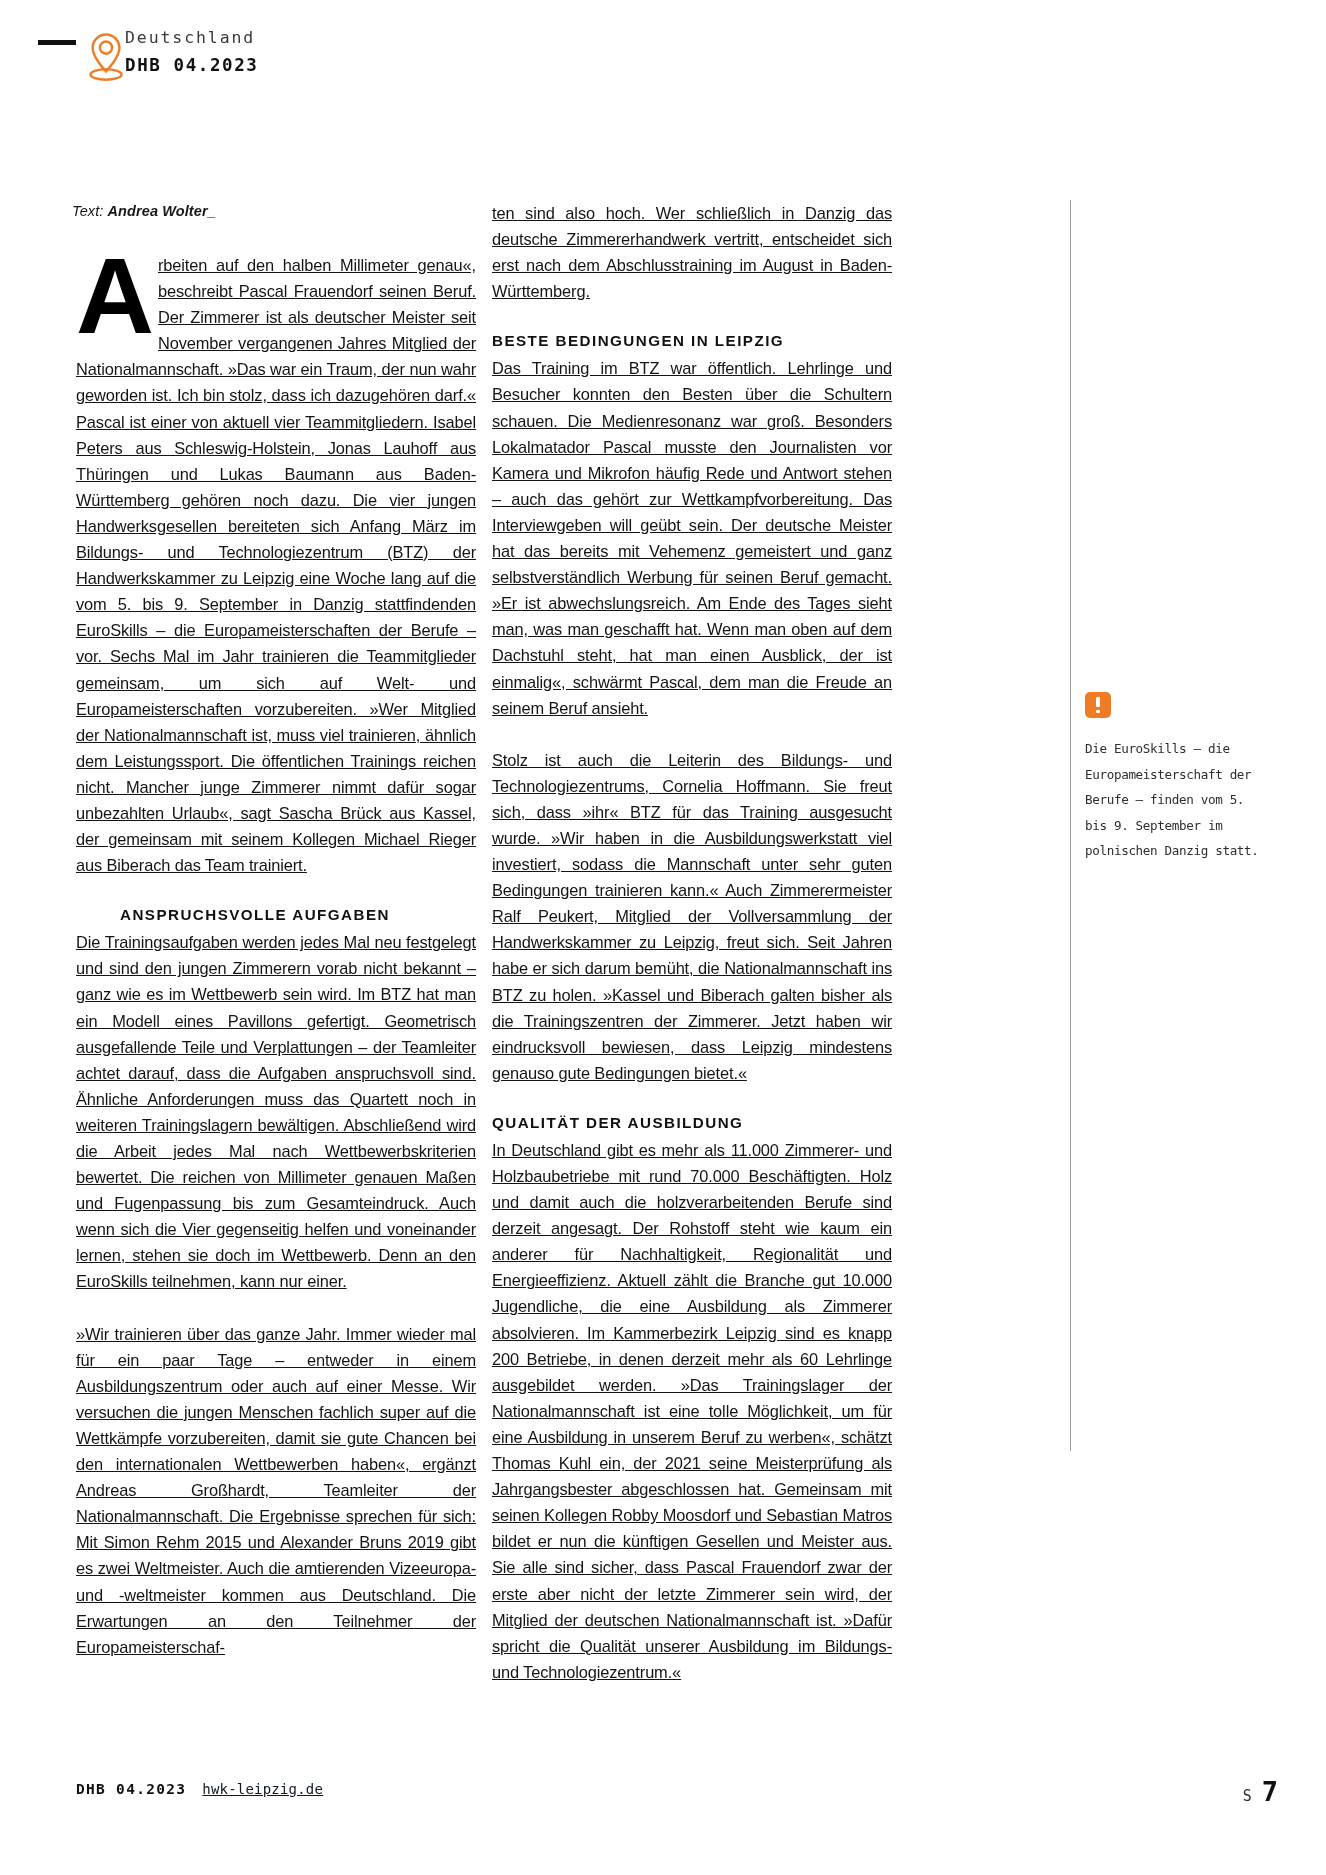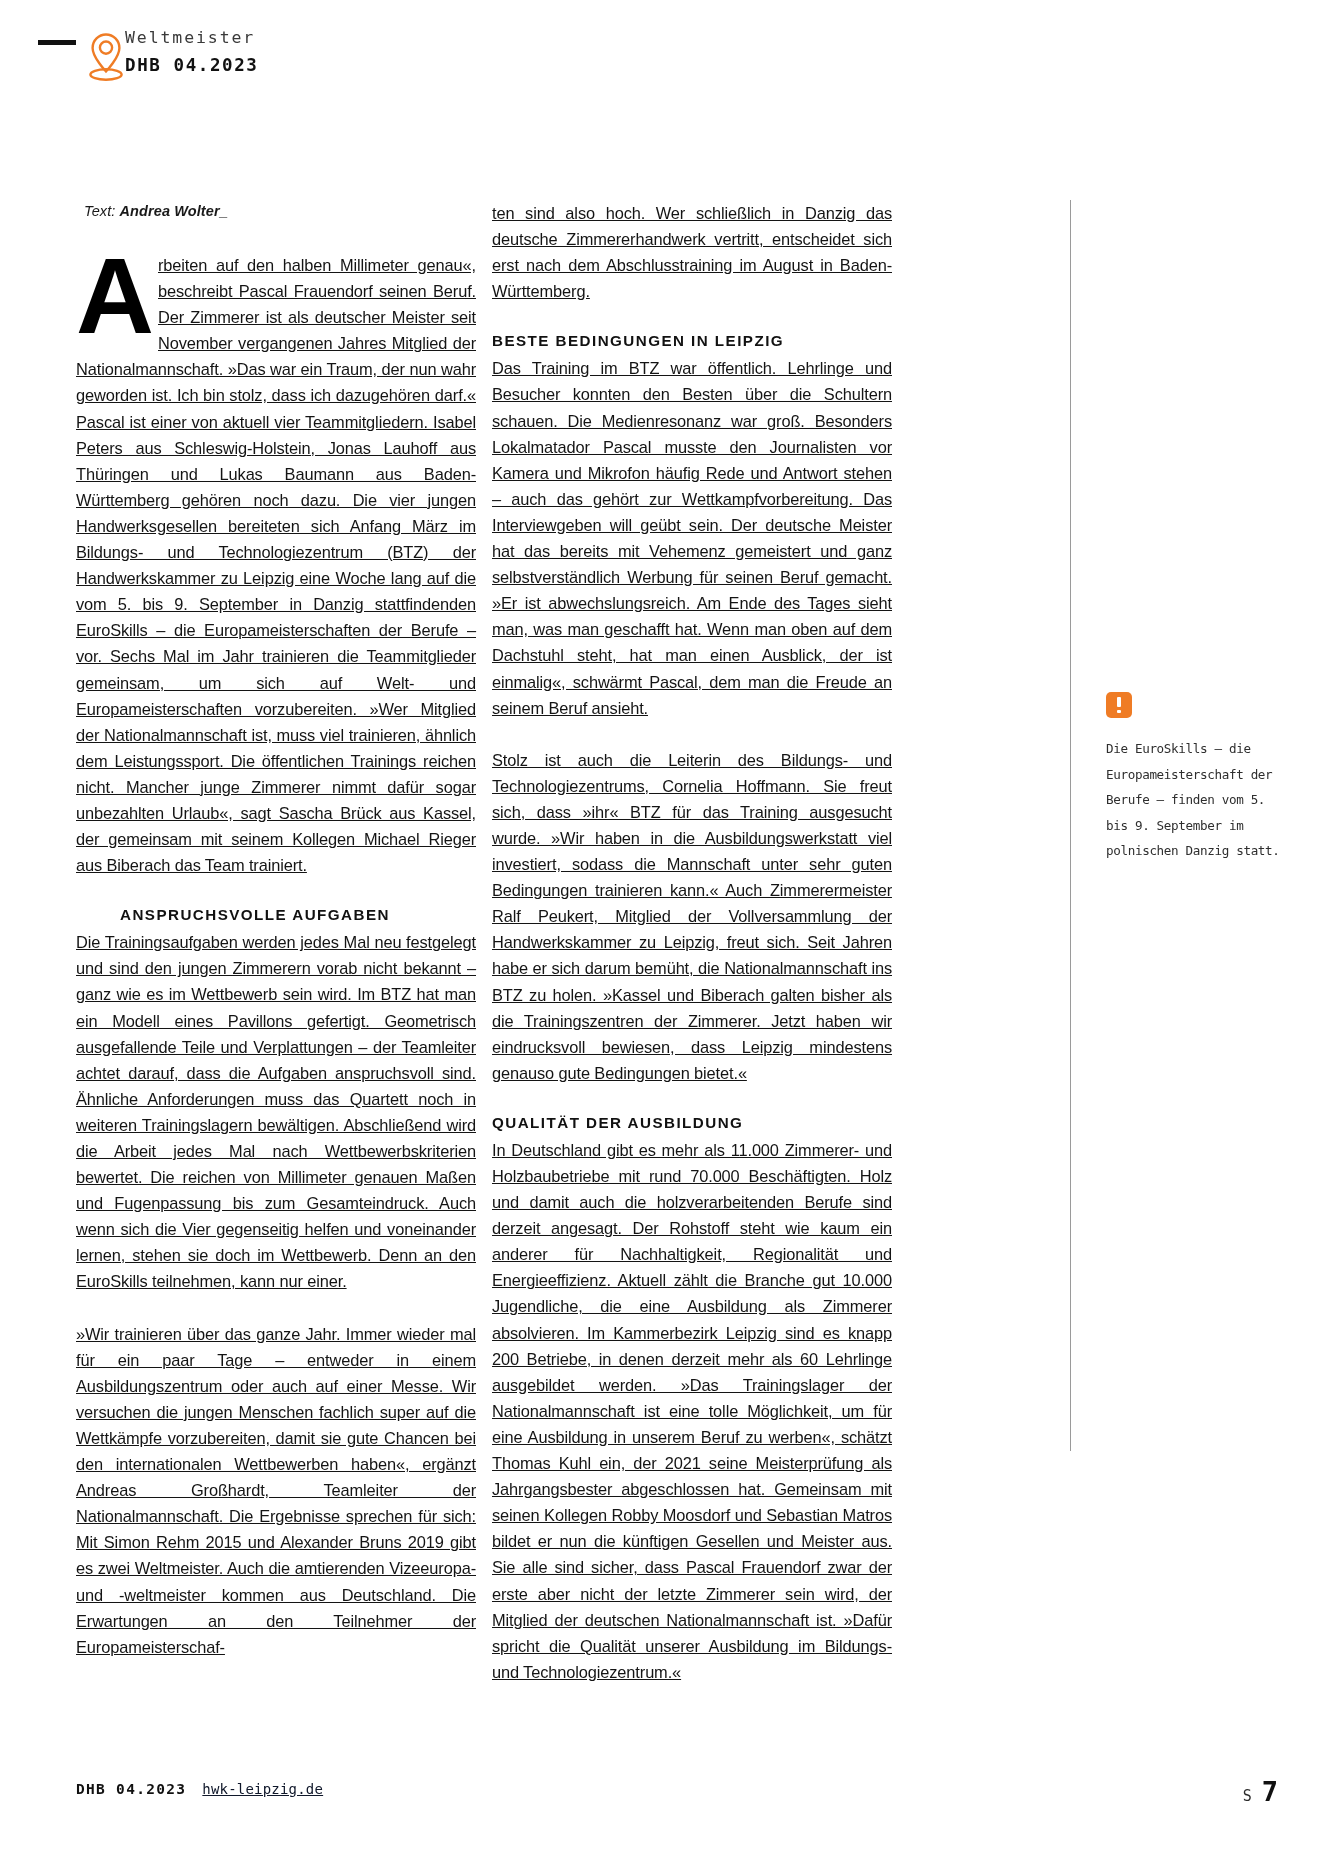--- a/index.html
+++ b/index.html
@@ -60,21 +60,21 @@
     letter-spacing: 1.6px;
     font-weight: 700;
     color: #111111;
     margin-top: 6px;
     white-space: nowrap;
   }
 
   
   .byline {
     position: absolute;
-    left: 84px;
+    left: 72px;
     top: 203px;
     font-family: "Liberation Sans", sans-serif;
     font-style: italic;
     font-size: 14.5px;
     color: #1a1a1a;
     letter-spacing: 0.1px;
   }
   .byline .who {
     font-weight: 700;
     font-style: italic;
@@ -136,21 +136,20 @@
     top: 200px;
     width: 1px;
     height: 1251px;
     background: #9a9a9a;
   }
   .note {
     position: absolute;
     left: 1085px;
     top: 692px;
     width: 178px;
-    margin-left: 21px;
   }
   .note-badge {
     width: 26px;
     height: 26px;
     border-radius: 5px;
     background: #ef7c25;
     position: relative;
     display: block;
   }
   .note-badge::before {
@@ -240,21 +239,21 @@
 <div class="page-header">
   <div class="header-rule"></div>
   <span class="header-pin">
     <svg width="40" height="54" viewBox="0 0 40 54" fill="none" xmlns="http://www.w3.org/2000/svg">
       <path d="M20 4.5c-7.4 0-13.4 6-13.4 13.4 0 9.6 13.4 23.5 13.4 23.5S33.4 27.5 33.4 17.9C33.4 10.5 27.4 4.5 20 4.5z" stroke="#ef7c25" stroke-width="2.4" fill="none"></path>
       <circle cx="20" cy="17.6" r="6.1" stroke="#ef7c25" stroke-width="2.4" fill="none"></circle>
       <ellipse cx="20" cy="44.5" rx="15.6" ry="5.2" stroke="#ef7c25" stroke-width="2.4" fill="none"></ellipse>
     </svg>
   </span>
   <div class="header-text">
-    <div class="kicker">Weltmeister</div>
+    <div class="kicker">Deutschland</div>
     <div class="issue">DHB 04.2023</div>
   </div>
 </div>
 
 <div class="byline"><span>Text: </span><span class="who">Andrea Wolter_</span></div>
 
 <div class="col col-left">
   <p><span class="dropcap">A</span><span>rbeiten auf den halben Millimeter genau«, beschreibt Pascal Frauendorf seinen Beruf. Der Zimmerer ist als deutscher Meister seit November vergangenen Jahres Mitglied der Nationalmannschaft. »Das war ein Traum, der nun wahr geworden ist. Ich bin stolz, dass ich dazugehören darf.« Pascal ist einer von aktuell vier Teammitgliedern. Isabel Peters aus Schleswig-Holstein, Jonas Lauhoff aus Thüringen und Lukas Baumann aus Baden-Württemberg gehören noch dazu. Die vier jungen Handwerksgesellen bereiteten sich Anfang März im Bildungs- und Technologiezentrum (BTZ) der Handwerkskammer zu Leipzig eine Woche lang auf die vom 5. bis 9. September in Danzig stattfindenden EuroSkills – die Europameisterschaften der Berufe – vor. Sechs Mal im Jahr trainieren die Teammitglieder gemeinsam, um sich auf Welt- und Europameisterschaften vorzubereiten. »Wer Mitglied der Nationalmannschaft ist, muss viel trainieren, ähnlich dem Leistungssport. Die öffentlichen Trainings reichen nicht. Mancher junge Zimmerer nimmt dafür sogar unbezahlten Urlaub«, sagt Sascha Brück aus Kassel, der gemeinsam mit seinem Kollegen Michael Rieger aus Biberach das Team trainiert.</span></p>
 
   <h2 class="section first">ANSPRUCHSVOLLE AUFGABEN</h2>

